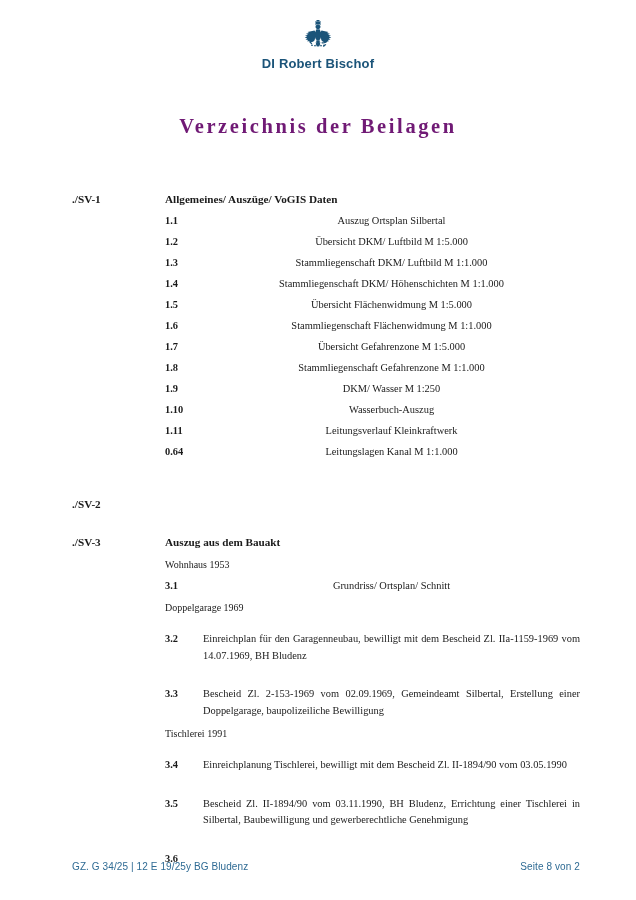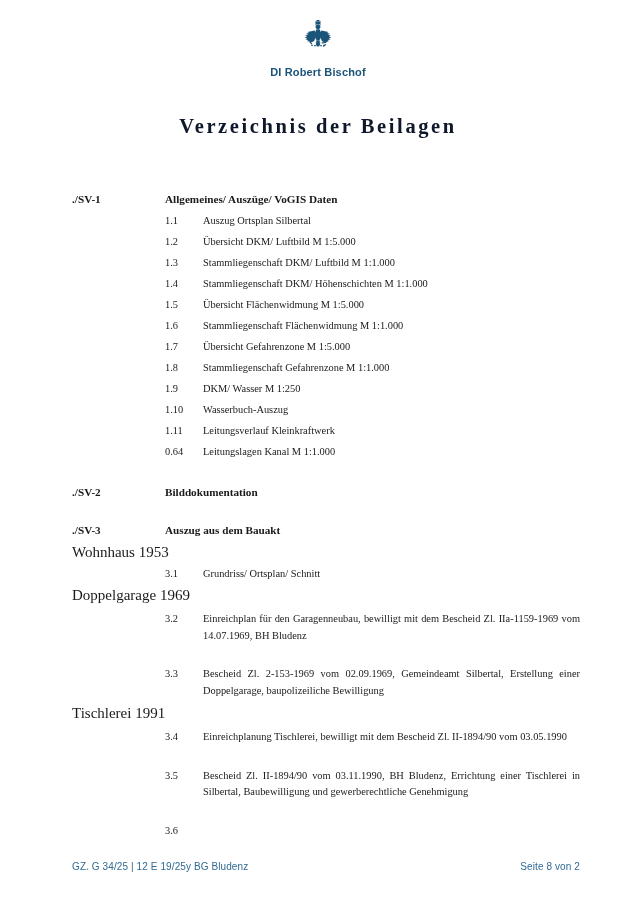--- a/index.html
+++ b/index.html
@@ -29,40 +29,40 @@
     width: 636px;
     text-align: center;
   }
   .crest {
     display: block;
     margin: 0 auto;
     width: 30px;
     height: 28px;
   }
   .firm-name {
-    margin-top: 18px;
+    margin-top: 8px;
     font-family: "Liberation Sans", "DejaVu Sans", sans-serif;
     font-weight: bold;
-    font-size: 11px;
+    font-size: 13px;
     letter-spacing: 0.15px;
     color: #1b5479;
   }
 
   
   .doc-title {
     position: absolute;
     top: 115px;
     left: 0;
     width: 636px;
     text-align: center;
     font-family: "Liberation Serif", "DejaVu Serif", serif;
     font-weight: bold;
     font-size: 20.5px;
     letter-spacing: 2.6px;
-    color: #0f172a;
+    color: #701a75;
   }
 
   
   .content {
     position: absolute;
     top: 192px;
     left: 72px;
     width: 508px;
   }
 
@@ -88,53 +88,55 @@
     font-size: 11.2px;
   }
   .sec-title {
     display: block;
     margin-left: 93px;
     font-weight: bold;
     font-size: 11.2px;
   }
 
   .group-label {
+    margin-left: 93px;
     margin-top: 7px;
-    font-size: 15px;
+    font-size: 10px;
     line-height: 15px;
   }
 
   .items {
     margin-top: 6px;
   }
   .item {
     position: relative;
     padding-left: 131px;
     margin-top: 22px;
     font-size: 10.4px;
     line-height: 16.5px;
     text-align: justify;
   }
   .item:first-child {
-    margin-top: 8px;
+    margin-top: 16px;
   }
   .item .num {
     position: absolute;
     left: 93px;
     top: 0;
     width: 38px;
     font-size: 10.4px;
     text-align: left;
+    font-weight: bold;
   }
   .item .txt {
     display: block;
   }
   
   .item.single .txt {
-    text-align: left;
+    text-align: center;
   }
 
   .items.tight .item {
     margin-top: 6px;
     line-height: 15px;
   }
 
   
   .footer {
     position: absolute;
@@ -240,24 +242,23 @@
           <span class="num">1.11</span>
           <span class="txt">Leitungsverlauf Kleinkraftwerk</span>
         </div>
         <div class="item single">
           <span class="num">0.64</span>
           <span class="txt">Leitungslagen Kanal M 1:1.000</span>
         </div>
       </div>
     </div>
 
-    <div class="section" style="margin-top:26px;">
+    <div class="section" style="margin-top:38px;">
       <div class="section-head">
         <span class="sec-label">./SV-2</span>
-        <span class="sec-title">Bilddokumentation</span>
       </div>
     </div>
 
     <div class="section" style="margin-top:23px;">
       <div class="section-head">
         <span class="sec-label">./SV-3</span>
         <span class="sec-title">Auszug aus dem Bauakt</span>
       </div>
 
       <div class="group-label">Wohnhaus 1953</div>

